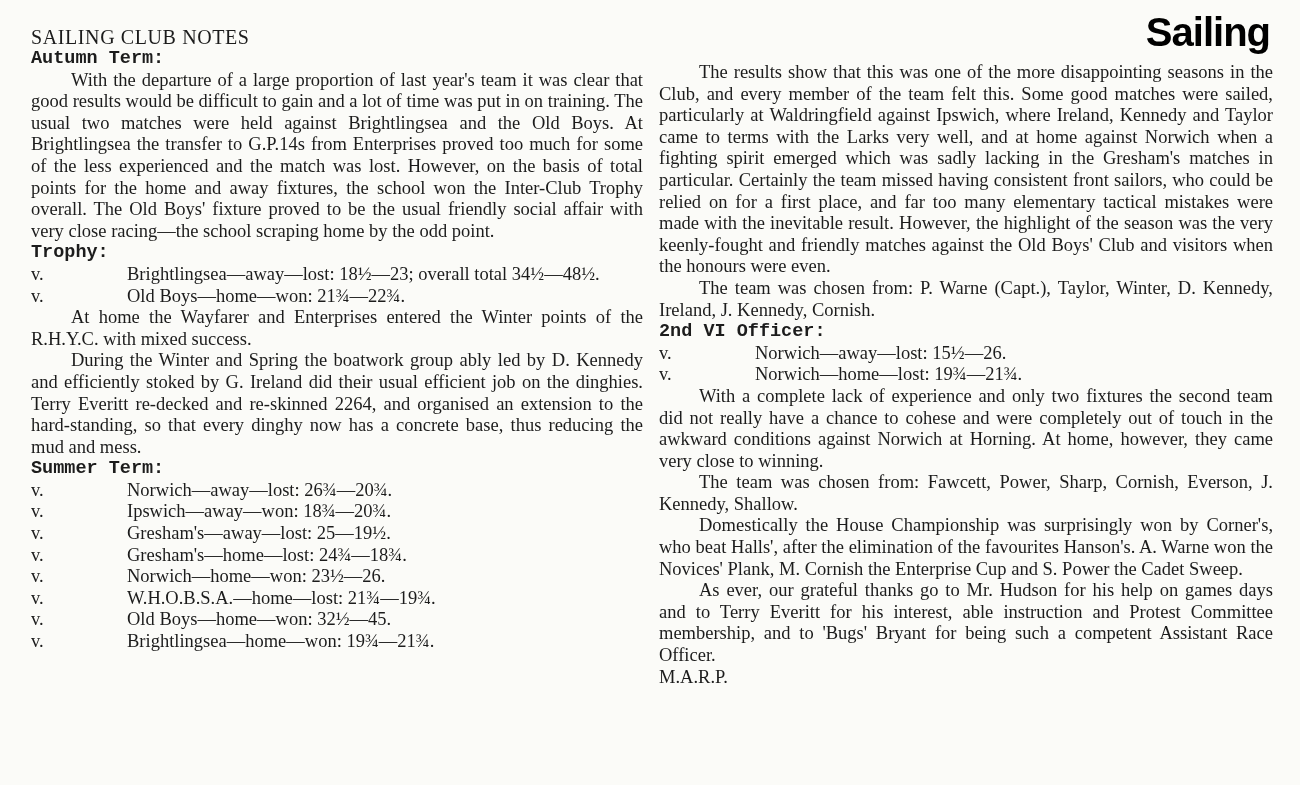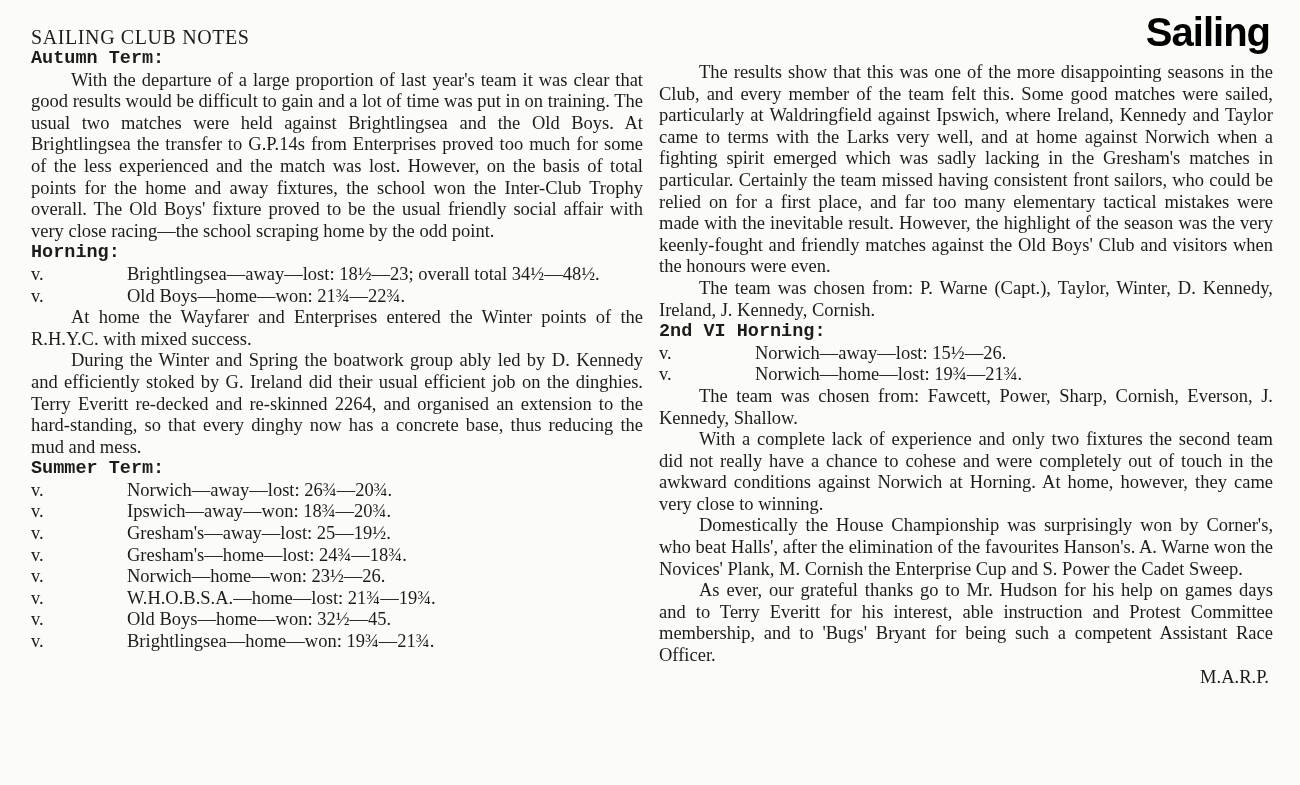--- a/index.html
+++ b/index.html
@@ -23,34 +23,34 @@
   .col-right{left:659px;top:62px;width:614px;}
   .main-heading{
     font-weight:normal;font-size:20px;letter-spacing:0.6px;
     line-height:22px;
   }
   .sub-heading{font-weight:bold;font-family:Liberation Mono, monospace;}
   .para{margin:0;text-align:justify;text-indent:40px;}
   .result-row{display:flex;}
   .result-row .v{flex:0 0 54px;}
   .result-row .t{flex:1 1 auto;white-space:nowrap;margin-left:42px;}
-  .signature{text-align:right;padding-right:4px;}
+  .signature{padding-right:4px;}
 </style>
 </head>
 <body>
 
 <div class="page">
 
   <div class="doc-title">Sailing</div>
 
   <div class="col col-left">
     <div class="main-heading">SAILING CLUB NOTES</div>
     <div class="sub-heading">Autumn Term:</div>
     <p class="para">With the departure of a large proportion of last year's team it was clear that good results would be difficult to gain and a lot of time was put in on training. The usual two matches were held against Brightlingsea and the Old Boys. At Brightlingsea the transfer to G.P.14s from Enterprises proved too much for some of the less experienced and the match was lost. However, on the basis of total points for the home and away fixtures, the school won the Inter-Club Trophy overall. The Old Boys' fixture proved to be the usual friendly social affair with very close racing—the school scraping home by the odd point.</p>
-    <div class="sub-heading">Horning:</div>
+    <div class="sub-heading">Trophy:</div>
 
     <div class="result-row">
       <span class="v">v.</span>
       <span class="t">Brightlingsea—away—lost: 18½—23; overall total 34½—48½.</span>
     </div>
     <div class="result-row">
       <span class="v">v.</span>
       <span class="t">Old Boys—home—won: 21¾—22¾.</span>
     </div>
 
@@ -88,31 +88,31 @@
     </div>
     <div class="result-row">
       <span class="v">v.</span>
       <span class="t">Brightlingsea—home—won: 19¾—21¾.</span>
     </div>
   </div>
 
   <div class="col col-right">
     <p class="para">The results show that this was one of the more disappointing seasons in the Club, and every member of the team felt this. Some good matches were sailed, particularly at Waldringfield against Ipswich, where Ireland, Kennedy and Taylor came to terms with the Larks very well, and at home against Norwich when a fighting spirit emerged which was sadly lacking in the Gresham's matches in particular. Certainly the team missed having consistent front sailors, who could be relied on for a first place, and far too many elementary tactical mistakes were made with the inevitable result. However, the highlight of the season was the very keenly-fought and friendly matches against the Old Boys' Club and visitors when the honours were even.</p>
     <p class="para">The team was chosen from: P. Warne (Capt.), Taylor, Winter, D. Kennedy, Ireland, J. Kennedy, Cornish.</p>
-    <div class="sub-heading">2nd VI Horning:</div>
+    <div class="sub-heading">2nd VI Officer:</div>
 
     <div class="result-row">
       <span class="v">v.</span>
       <span class="t">Norwich—away—lost: 15½—26.</span>
     </div>
     <div class="result-row">
       <span class="v">v.</span>
       <span class="t">Norwich—home—lost: 19¾—21¾.</span>
     </div>
 
+    <p class="para">With a complete lack of experience and only two fixtures the second team did not really have a chance to cohese and were completely out of touch in the awkward conditions against Norwich at Horning. At home, however, they came very close to winning.</p>
     <p class="para">The team was chosen from: Fawcett, Power, Sharp, Cornish, Everson, J. Kennedy, Shallow.</p>
-    <p class="para">With a complete lack of experience and only two fixtures the second team did not really have a chance to cohese and were completely out of touch in the awkward conditions against Norwich at Horning. At home, however, they came very close to winning.</p>
     <p class="para">Domestically the House Championship was surprisingly won by Corner's, who beat Halls', after the elimination of the favourites Hanson's. A. Warne won the Novices' Plank, M. Cornish the Enterprise Cup and S. Power the Cadet Sweep.</p>
     <p class="para">As ever, our grateful thanks go to Mr. Hudson for his help on games days and to Terry Everitt for his interest, able instruction and Protest Committee membership, and to 'Bugs' Bryant for being such a competent Assistant Race Officer.</p>
     <div class="signature">M.A.R.P.</div>
   </div>
 
 </div>
 
 </body></html>

